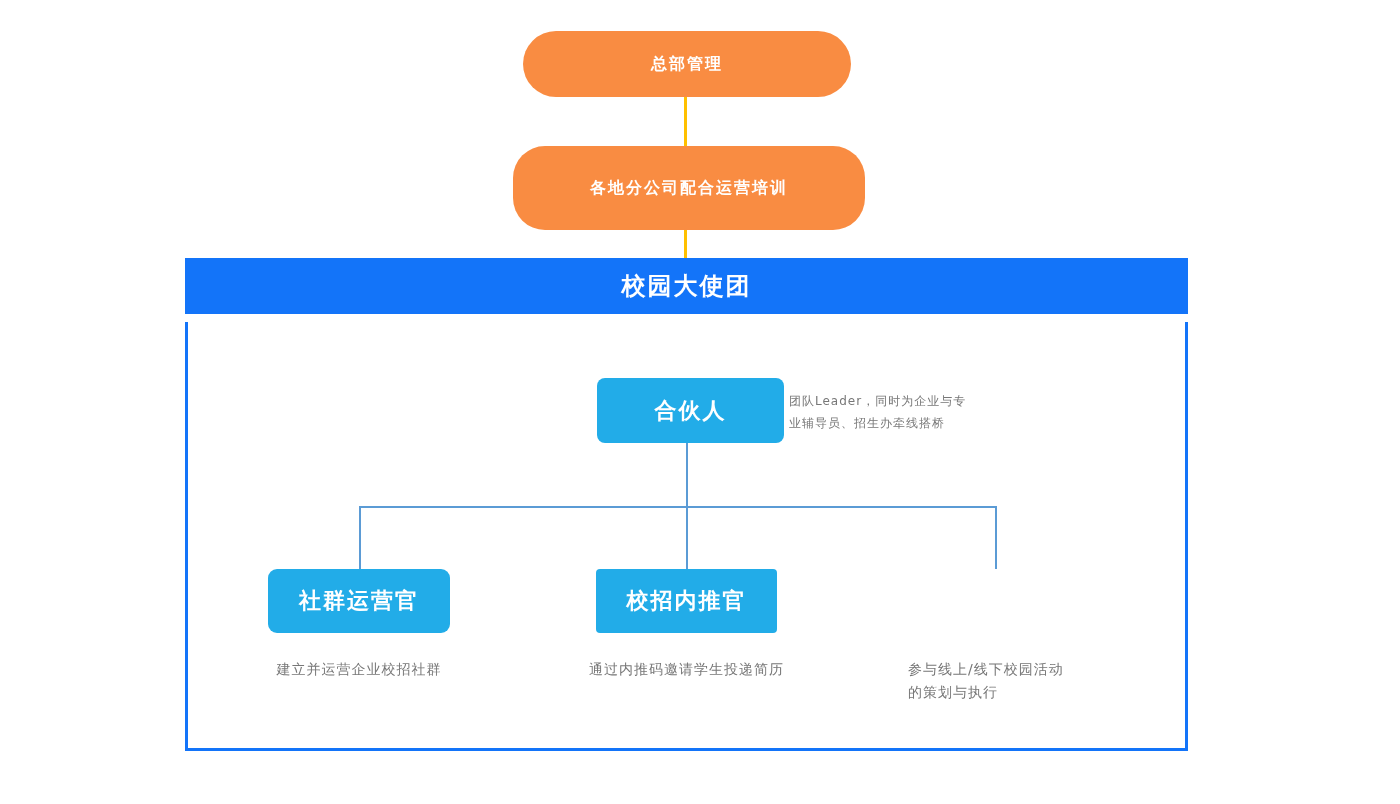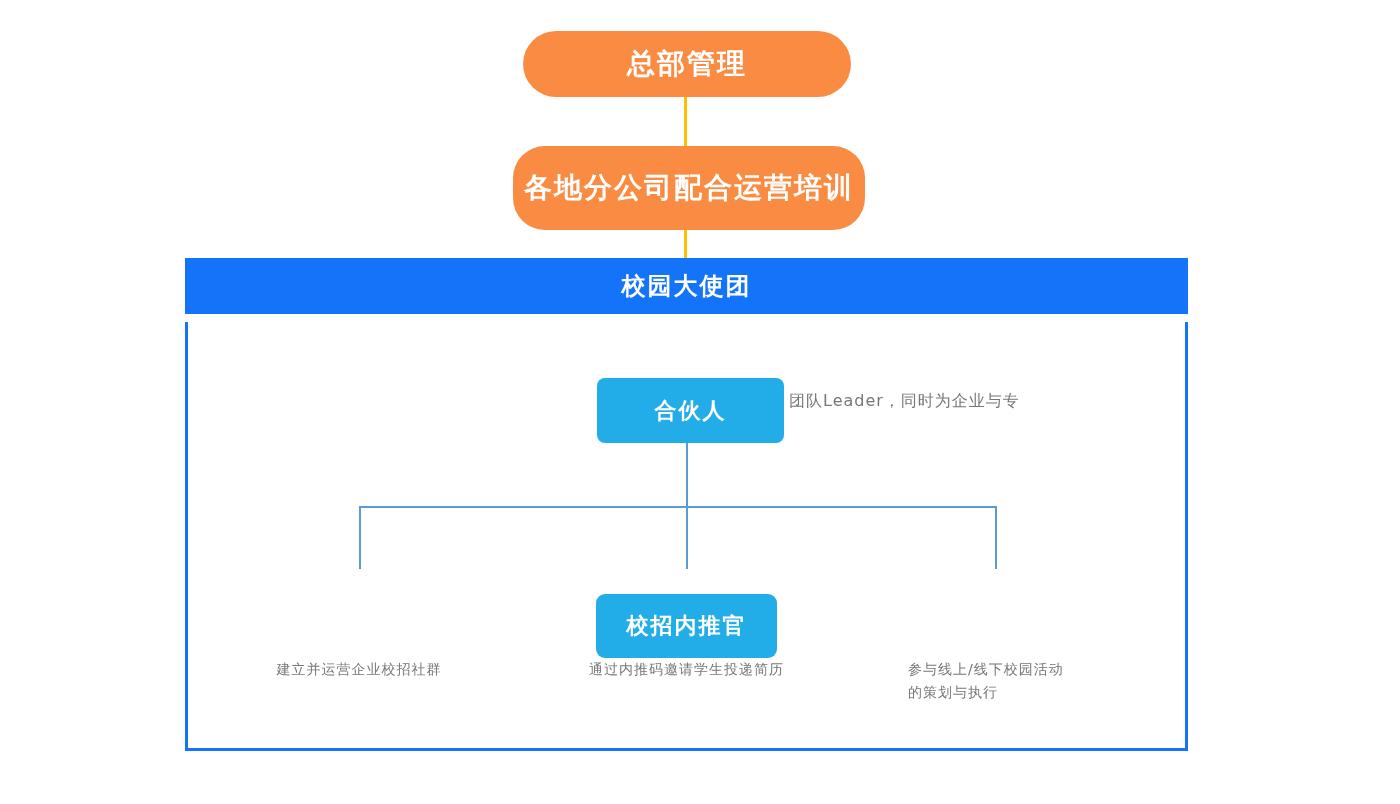--- a/index.html
+++ b/index.html
@@ -9,39 +9,39 @@
   *{margin:0;padding:0;box-sizing:border-box;}
   html,body{background:#fff;}
   .stage{
     position:relative;width:1400px;height:804px;background:#fff;overflow:hidden;
     font-family:"DejaVu Sans","Liberation Sans",sans-serif;
   }
   .abs{position:absolute;}
   .pill{
     background:var(--orange);color:var(--nodetext);
     display:flex;align-items:center;justify-content:center;
-    font-weight:bold;font-size:28px;letter-spacing:2px;z-index:2;
+    font-weight:bold;font-size:16px;letter-spacing:2px;z-index:2;
   }
   .vline{width:3px;background:var(--yellow);z-index:1;}
   .cline{background:var(--line);z-index:1;}
   .panel-header{
     background:var(--blue);color:var(--nodetext);
     display:flex;align-items:center;justify-content:center;
     font-weight:bold;font-size:24px;letter-spacing:2px;
   }
   .panel-body{
     background:#fff;border:3px solid var(--blue);border-top:none;
   }
   .cyan-node{
     background:var(--cyan);color:var(--nodetext);
     display:flex;align-items:center;justify-content:center;
     font-weight:bold;font-size:22px;letter-spacing:2px;z-index:2;
   }
   .desc{
-    color:var(--gray);font-size:16px;line-height:22px;letter-spacing:1px;
+    color:var(--gray);font-size:12px;line-height:22px;letter-spacing:1px;
   }
   .desc-lg{
     color:var(--gray);font-size:14px;line-height:23px;letter-spacing:1px;
   }
 </style>
 </head>
 <body>
 
 <div class="stage">
 
@@ -51,29 +51,31 @@
 
   <div class="abs pill" style="left:513px;top:146px;width:352px;height:84px;border-radius:32px;">各地分公司配合运营培训</div>
 
   <div class="abs panel-header" style="left:185px;top:258px;width:1003px;height:56px;">校园大使团</div>
   <div class="abs panel-body" style="left:185px;top:322px;width:1003px;height:429px;"></div>
 
   <div class="abs cyan-node" style="left:597px;top:378px;width:187px;height:65px;border-radius:8px;">合伙人</div>
 
   <div class="abs desc" style="left:789px;top:390px;width:270px;">
     <div>团队Leader，同时为企业与专</div>
+    <div>业辅导员、招生办牵线搭桥</div>
   </div>
 
   <div class="abs cline" style="left:686px;top:443px;width:2px;height:64px;"></div>
   <div class="abs cline" style="left:359px;top:506px;width:638px;height:2px;"></div>
   <div class="abs cline" style="left:359px;top:508px;width:2px;height:61px;"></div>
   <div class="abs cline" style="left:686px;top:508px;width:2px;height:61px;"></div>
   <div class="abs cline" style="left:995px;top:508px;width:2px;height:61px;"></div>
 
-  <div class="abs cyan-node" style="left:596px;top:594px;width:181px;height:64px;border-radius:9px;">校招内推官</div>
+  <div class="abs cyan-node" style="left:268px;top:569px;width:182px;height:64px;border-radius:9px;">社群运营官</div>
+  <div class="abs cyan-node" style="left:596px;top:569px;width:181px;height:64px;border-radius:4px;">校招内推官</div>
 
   <div class="abs desc-lg" style="left:208px;top:658px;width:302px;text-align:center;">建立并运营企业校招社群</div>
 
   <div class="abs desc-lg" style="left:536px;top:658px;width:301px;text-align:center;">通过内推码邀请学生投递简历</div>
 
   <div class="abs desc-lg" style="left:908px;top:658px;width:250px;text-align:left;">
     <div>参与线上/线下校园活动</div>
     <div>的策划与执行</div>
   </div>
 

